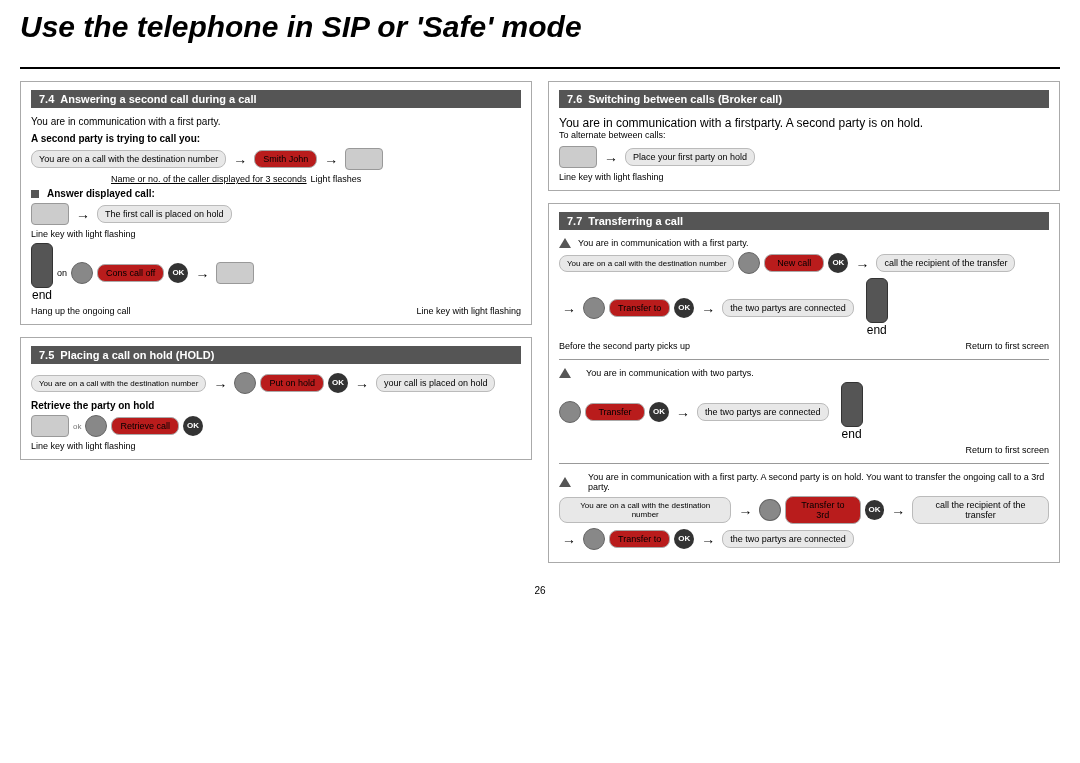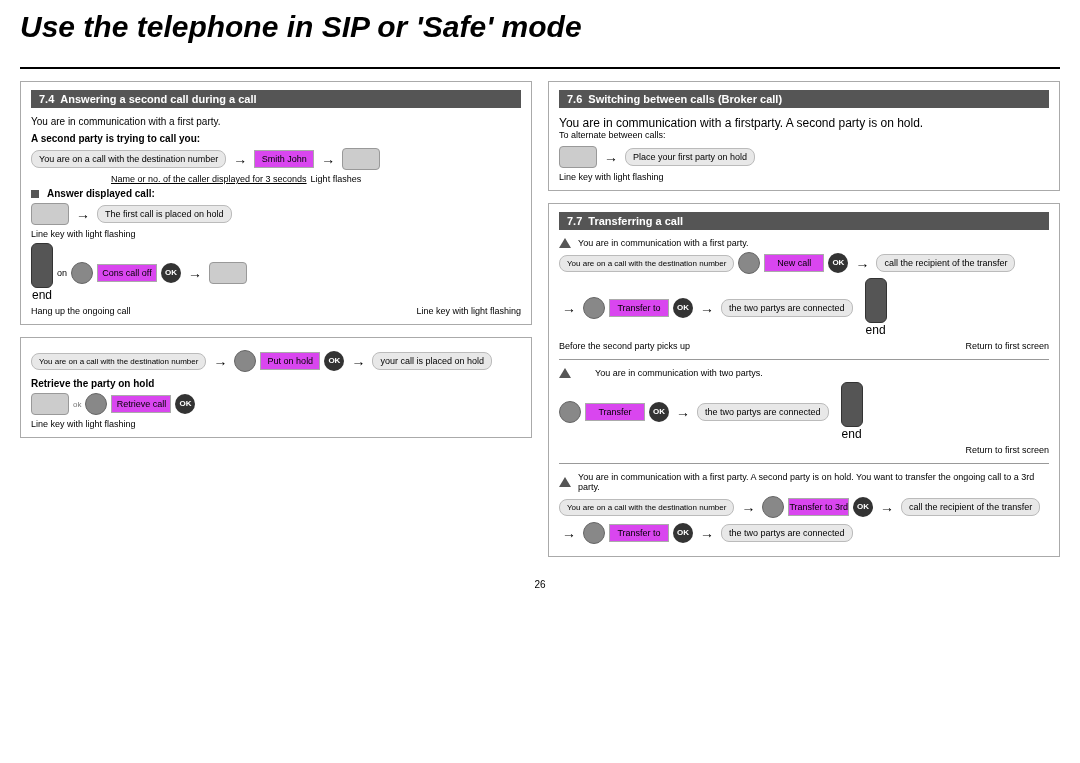--- a/index.html
+++ b/index.html
@@ -80,24 +80,24 @@
       background: #555;
       border-radius: 6px;
       border: 1px solid #333;
       vertical-align: middle;
       color: #fff;
       font-size: 8px;
     }
 
     .pill-box {
       display: inline-block;
-      background: #d946ef;
+      background: #b91c1c;
       border: 1px solid #aaa;
-      border-radius: 0;
-      padding: 3px 0;
+      border-radius: 8px;
+      padding: 3px 8px;
       font-size: 9px;
       vertical-align: middle;
       min-width: 60px;
       text-align: center;
     }
 
     .ok-btn {
       display: inline-block;
       background: #333;
       color: #fff;
@@ -242,20 +242,24 @@
         <span class="arrow">→</span>
         <div class="phone-small"></div>
       </div>
       <div style="display:flex; justify-content:space-between; font-size:9px; margin-top:2px;">
         <span>Hang up the ongoing call</span>
         <span>Line key with light flashing</span>
       </div>
     </div>
 
     <div class="section-box">
+      <div class="section-header">
+        <span>7.5</span>
+        <span>Placing a call on hold (HOLD)</span>
+      </div>
 
       <div class="group-row">
         <div class="info-box" style="font-size:8px;">You are on a call with the destination number</div>
         <span class="arrow">→</span>
         <div class="nav-circle"></div>
         <div class="pill-box">Put on hold</div>
         <div class="ok-btn">OK</div>
         <span class="arrow">→</span>
         <div class="info-box">your call is placed on hold</div>
       </div>
@@ -331,41 +335,41 @@
         </div>
       </div>
 
       <div style="display:flex; justify-content:space-between; font-size:9px; margin: 2px 0 6px 0; gap: 23px;">
         <span>Before the second party picks up</span>
         <span>Return to first screen</span>
       </div>
 
       <hr class="section-divider">
 
-      <div style="display:flex;align-items:center;gap:20px;margin:4px 0;">
+      <div style="display:flex;align-items:center;gap:11px;margin:4px 0;">
         <span class="note-triangle"></span>
         <span style="font-size:9px;">You are in communication with two partys.</span>
       </div>
 
       <div class="group-row">
         <div class="nav-circle"></div>
         <div class="pill-box">Transfer</div>
         <div class="ok-btn">OK</div>
         <span class="arrow">→</span>
         <div class="info-box">the two partys are connected</div>
         <div style="display:flex;flex-direction:column;align-items:center;margin-left:8px;">
           <div class="phone-tall"></div>
           <div class="end-label">end</div>
         </div>
       </div>
       <div style="text-align:right; font-size:9px; margin:2px 0 6px 0;">Return to first screen</div>
 
       <hr class="section-divider">
 
-      <div style="display:flex;align-items:center;gap:3px;margin:4px 0;">
+      <div style="display:flex;align-items:center;gap:13px;margin:4px 0;">
         <span class="note-triangle"></span>
         <span style="font-size:9px;">You are in communication with a first party. A second party is on hold. You want to transfer the ongoing call to a 3rd party.</span>
       </div>
 
       <div class="group-row">
         <div class="info-box" style="font-size:8px;">You are on a call with the destination number</div>
         <span class="arrow">→</span>
         <div class="nav-circle"></div>
         <div class="pill-box">Transfer to 3rd</div>
         <div class="ok-btn">OK</div>

